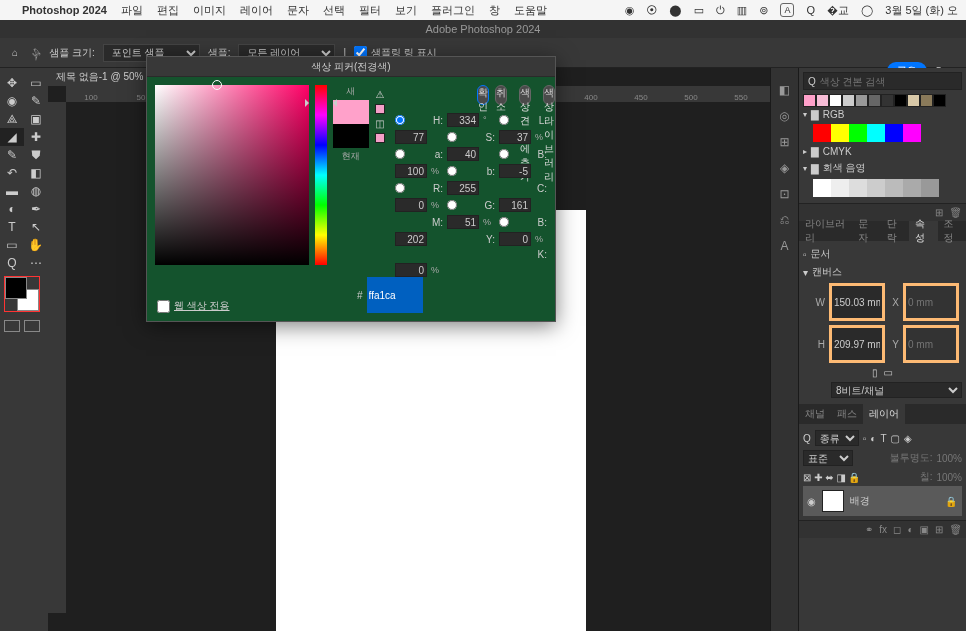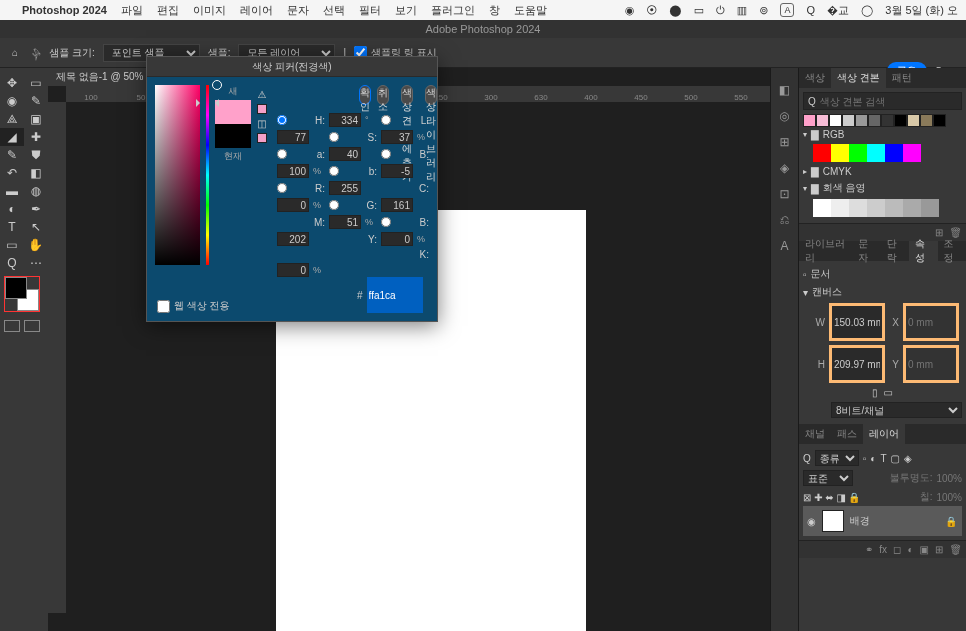--- a/index.html
+++ b/index.html
@@ -72,42 +72,42 @@
 .prop-row .lbl { width: 10px; text-align: right; color: #aaa; }
 .prop-row input { background: #2a2a2a; border: 3px solid #fdba74; color: #ccc; font-size: 10px; width: 56px; height: 16px; padding: 16px 2px; }
 .prop-row .disabled { background: #333; color: #666; }
 .prop-sel { background: #2a2a2a; border: 1px solid #222; color: #ccc; font-size: 10px; height: 16px; flex: 1; }
 
 .layer-row { display: flex; align-items: center; background: #5a5a5a; height: 30px; padding: 0 4px; gap: 6px; }
 .layer-row .eye { color: #ccc; }
 .layer-row .thumb { width: 22px; height: 22px; background: #fff; border: 1px solid #222; }
 
 
-.colorpicker { position: absolute; top: 56px; left: 146px; width: 292px; height: 266px; background: #0c4a6e; border: 1px solid #555; box-shadow: 0 4px 20px rgba(0,0,0,0.5); font-size: 10px; color: #ccc; }
+.colorpicker { position: absolute; top: 56px; left: 146px; width: 410px; height: 266px; background: #14532d; border: 1px solid #555; box-shadow: 0 4px 20px rgba(0,0,0,0.5); font-size: 10px; color: #ccc; }
 .cp-title { height: 20px; display: flex; align-items: center; justify-content: center; background: #383838; border-bottom: 1px solid #2a2a2a; }
 .cp-body { display: flex; padding: 8px; gap: 6px; }
 .cp-field { width: 180px; height: 180px; background: linear-gradient(to right, #fff, #ff0066); position: relative; }
 .cp-field::after { content: ""; position: absolute; inset: 0; background: linear-gradient(to bottom, transparent, #000); }
 .cp-cursor { position: absolute; top: 0; left: 62px; width: 10px; height: 10px; border: 1px solid #fff; border-radius: 50%; transform: translate(-50%, -50%); }
 .cp-hue { width: 14px; height: 180px; background: linear-gradient(to bottom, #f00, #f0f, #00f, #0ff, #0f0, #ff0, #f00); position: relative; }
 .cp-hue-mark { position: absolute; top: 14px; left: -4px; right: -4px; height: 3px; border-top: 4px solid transparent; border-bottom: 4px solid transparent; }
 .cp-hue-mark::before { content: ""; position: absolute; left: -6px; top: -4px; border: 4px solid transparent; border-left-color: #ccc; }
 .cp-hue-mark::after { content: ""; position: absolute; right: -6px; top: -4px; border: 4px solid transparent; border-right-color: #ccc; }
 .cp-preview { display: flex; flex-direction: column; gap: 2px; }
 .cp-preview .lbl { font-size: 9px; color: #aaa; text-align: center; }
 .cp-newold { width: 36px; }
 .cp-new { height: 24px; background: #ffa1ca; }
 .cp-old { height: 24px; background: #000; }
 .cp-warn { width: 12px; display: flex; flex-direction: column; gap: 4px; align-items: center; padding-top: 4px; }
 .cp-warn .w1 { font-size: 10px; }
 .cp-warn .wbox { width: 10px; height: 10px; background: #f4a0c8; border: 1px solid #222; }
 .cp-buttons { display: flex; flex-direction: row; gap: 6px; width: 70px; margin-left: auto; }
 .cp-btn { background: #4a4a4a; border: 1px solid #666; border-radius: 10px; color: #ddd; font-size: 10px; height: 20px; }
 .cp-btn.primary { border-color: #0075ff; }
-.cp-webonly { display: flex; align-items: center; gap: 4px; }
+.cp-webonly { display: flex; align-items: center; gap: 4px; text-decoration: underline; }
 .cp-grid { display: grid; grid-template-columns: auto auto auto auto auto auto; gap: 3px 4px; align-items: center; margin-left: 4px; }
 .cp-grid input[type=radio] { width: 10px; height: 10px; }
 .cp-grid .nlbl { width: 12px; text-align: right; }
 .cp-grid .nval { width: 32px; height: 14px; background: #2a2a2a; border: 1px solid #222; color: #ccc; font-size: 10px; text-align: right; padding: 0 2px; }
 .cp-grid .unit { width: 10px; font-size: 9px; color: #aaa; }
 .cp-right-col { display: flex; flex-direction: column; gap: 8px; }
 .cp-hex-row { display: flex; align-items: center; gap: 4px; margin-top: 4px; }
 .cp-hex-row .hexval { width: 56px; height: 14px; background: #0060c0; color: #fff; font-size: 10px; padding: 18px 2px; border: none; }
 </style>
 </head>
@@ -253,25 +253,20 @@
     <div class="picon">◎</div>
     <div class="picon">⊞</div>
     <div class="picon">◈</div>
     <div class="picon">⊡</div>
     <div class="picon">⎌</div>
     <div class="picon">A</div>
   </div>
 
   <div class="rightpanels">
 
-    <div class="panel-tabs">
-      <div class="ptab">색상</div>
-      <div class="ptab active">색상 견본</div>
-      <div class="ptab">패턴</div>
-    </div>
     <div class="panel-body">
       <div class="searchbox">
         <span>Q</span>
         <input placeholder="색상 견본 검색" style="">
       </div>
       <div class="sw-row">
         <div class="sw" style="background:#ffa1ca"></div>
         <div class="sw" style="background:#f7bcd6"></div>
         <div class="sw" style="background:#fff"></div>
         <div class="sw" style="background:#ccc"></div>

